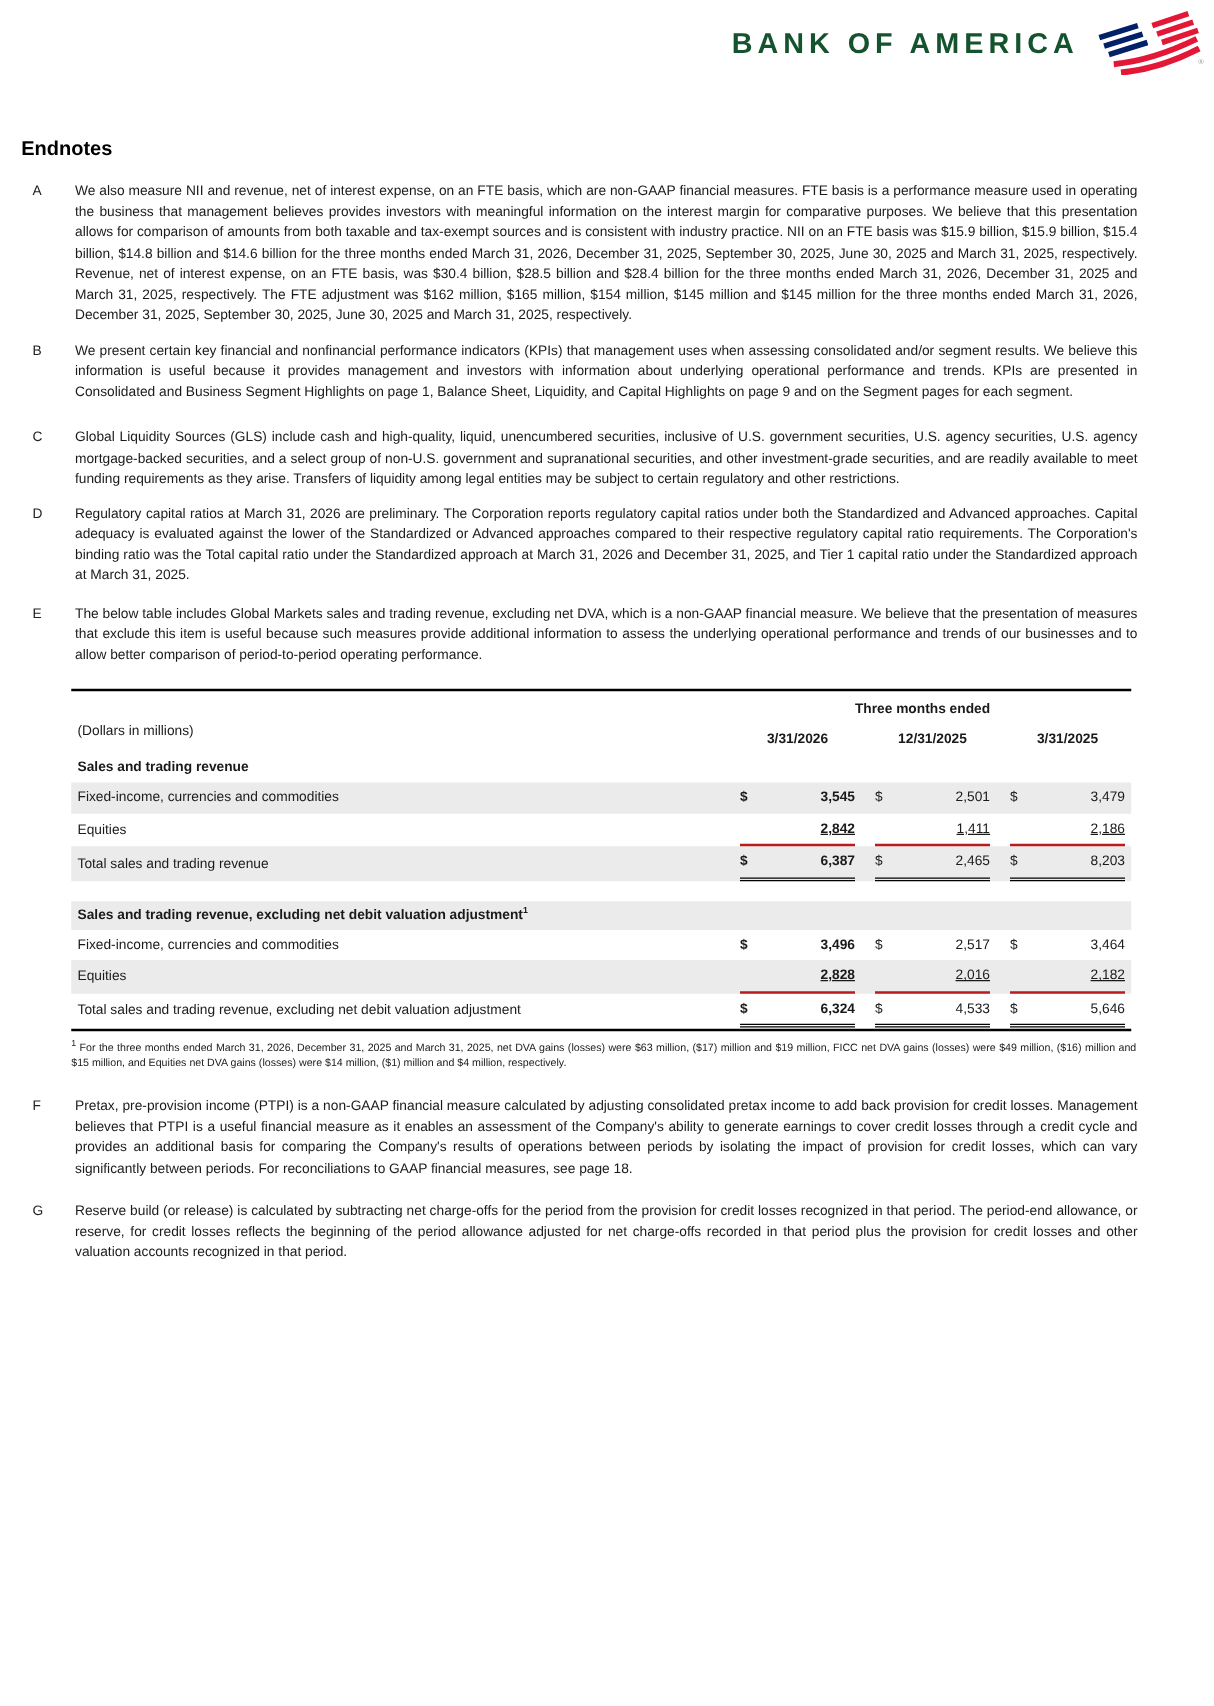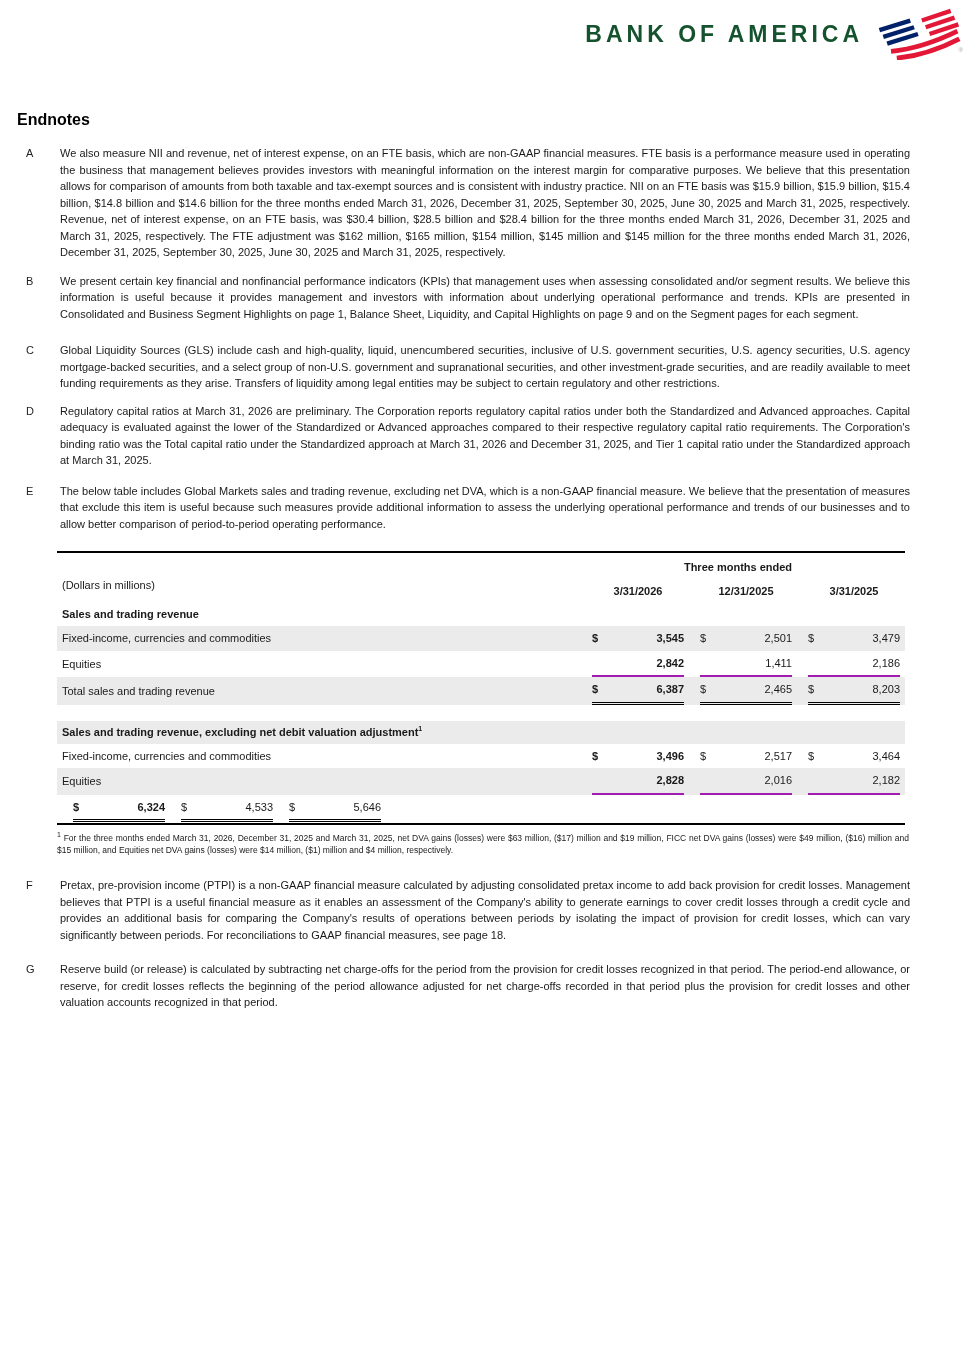--- a/index.html
+++ b/index.html
@@ -57,21 +57,21 @@
     width:92px; flex:0 0 92px; margin-left:16px;
     display:flex; justify-content:space-between; align-items:flex-end;
     align-self:stretch; padding-bottom:4px; padding-top:4px;
   }
   .t-span-row { min-height:22px; align-items:flex-end; }
   .t-span-label { width:324px; flex:0 0 324px; text-align:center; font-weight:bold; padding-bottom:2px; }
   .t-col-header { min-height:26px; align-items:flex-start; }
   .t-col-header .t-group { justify-content:center; font-weight:bold; }
   .section-title { font-weight:bold; min-height:23px; }
   .shaded { background:#ebebeb; }
-  .u-single > .t-group { border-bottom:2px solid #a21caf; }
+  .u-single > .t-group { border-bottom:2px solid #b91c1c;text-decoration:underline; }
   .u-double > .t-group { border-bottom:3px double #000; }
   .bold-col { font-weight:bold; }
   .total-label { font-weight:normal; }
   .t-spacer { height:16px; }
   sup { font-size:7px; vertical-align:super; line-height:0; }
 
   .footnote {
     margin-left:35px; width:852px; margin-top:7px;
     font-size:8.5px; line-height:12px; text-align:justify; color:#1a1a1a;
   }
@@ -229,20 +229,21 @@
           <span></span>
           <span>2,016</span>
         </div>
         <div class="t-group">
           <span></span>
           <span>2,182</span>
         </div>
       </div>
 
       <div class="t-row u-double">
+        <div class="t-label total-label">Total sales and trading revenue, excluding net debit valuation adjustment</div>
         <div class="t-group bold-col">
           <span>$</span>
           <span>6,324</span>
         </div>
         <div class="t-group">
           <span>$</span>
           <span>4,533</span>
         </div>
         <div class="t-group">
           <span>$</span>

